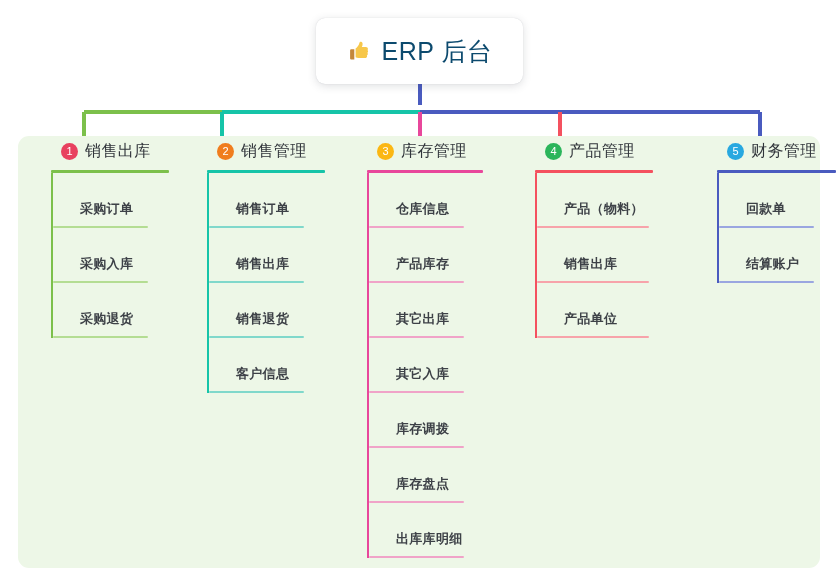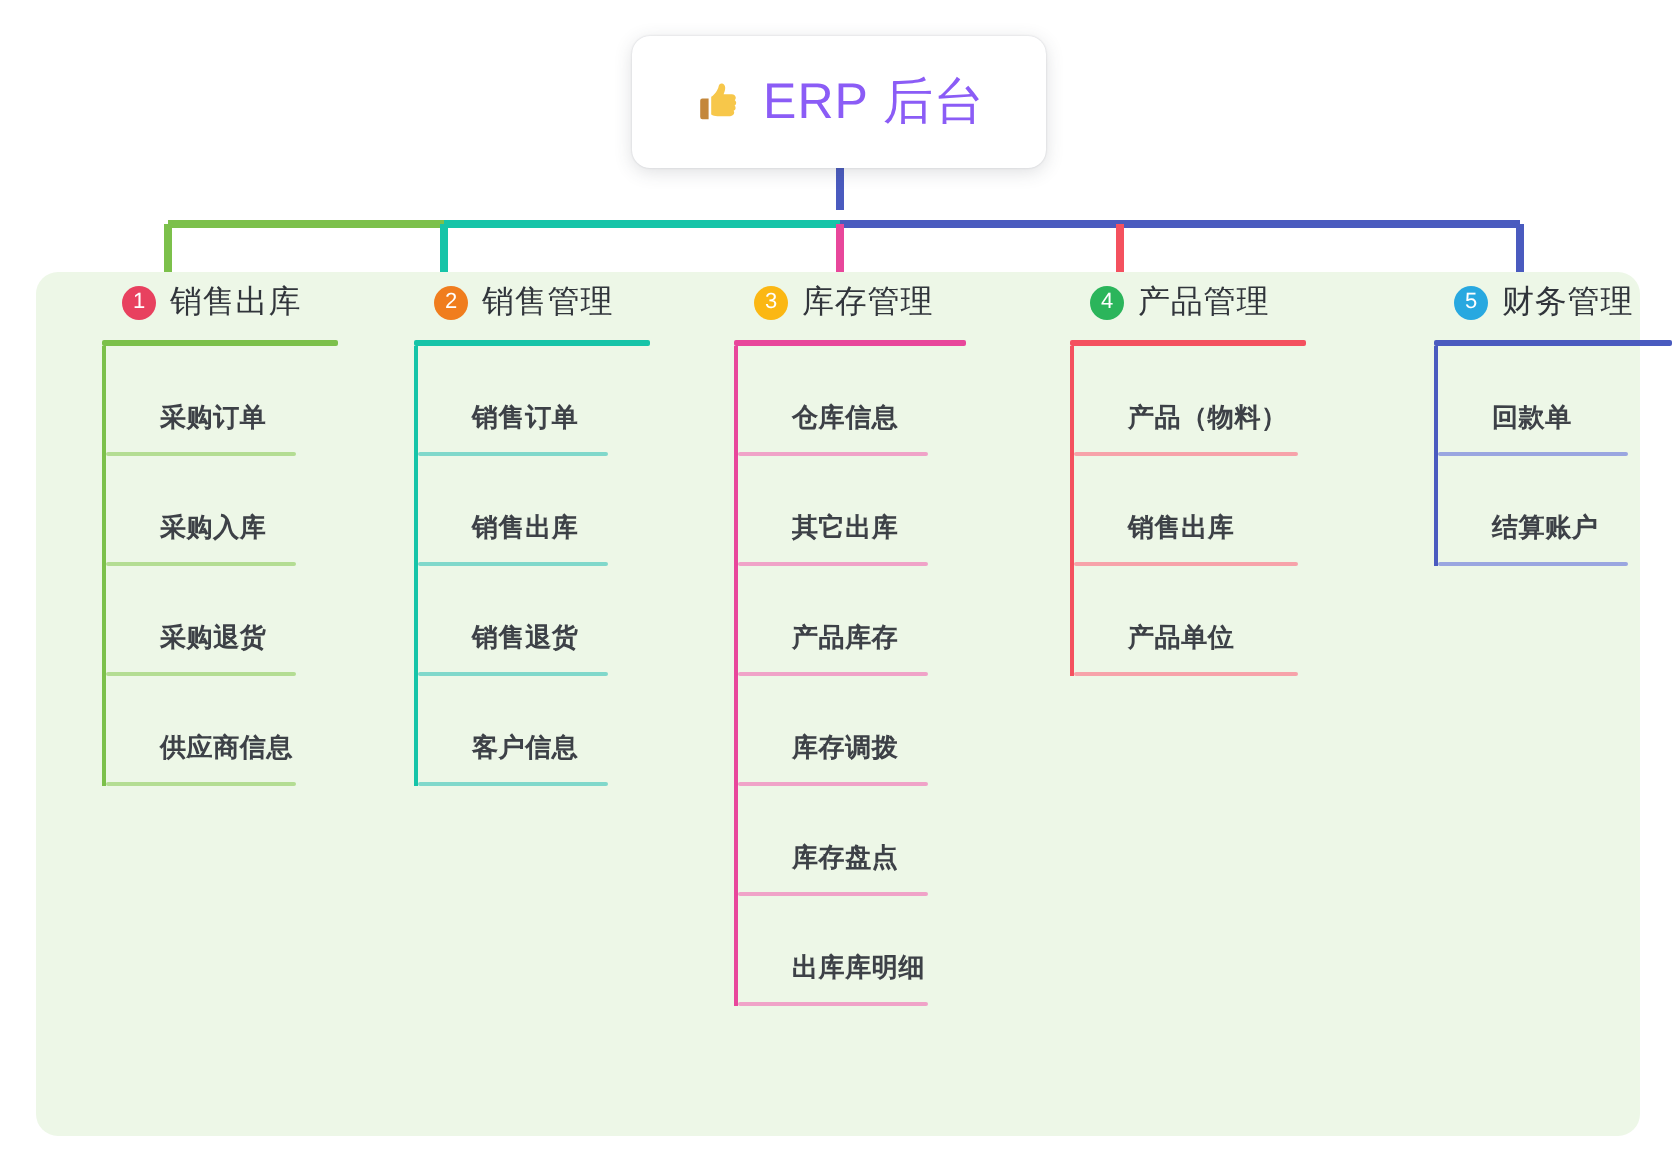--- a/index.html
+++ b/index.html
@@ -32,21 +32,21 @@
     box-sizing: border-box;
   }
   #root-card .thumb {
     width: 24px;
     height: 24px;
     flex: 0 0 auto;
     display: block;
   }
   #root-card .root-title {
     font-size: 25px;
-    color: #8b5cf6;
+    color: #0c4a6e;
     letter-spacing: 0.5px;
     white-space: nowrap;
     line-height: 1;
   }
 
   
   #connectors {
     position: absolute;
     left: 0;
     top: 0;
@@ -171,24 +171,20 @@
             <div class="leaf-rule" style="background: rgb(180, 221, 147); width: 95px;"></div>
           </div>
           <div class="leaf">
             <span class="leaf-label">采购入库</span>
             <div class="leaf-rule" style="background: rgb(180, 221, 147); width: 95px;"></div>
           </div>
           <div class="leaf">
             <span class="leaf-label">采购退货</span>
             <div class="leaf-rule" style="background: rgb(180, 221, 147); width: 95px;"></div>
           </div>
-          <div class="leaf">
-            <span class="leaf-label">供应商信息</span>
-            <div class="leaf-rule" style="background: rgb(180, 221, 147); width: 95px;"></div>
-          </div>
         </div>
       </div>
       <div class="column" style="left: 180px;">
         <div class="col-head">
           <span class="badge" style="background: rgb(240, 125, 30);">2</span>
           <span class="col-title">销售管理</span>
         </div>
         <div class="head-rule" style="background: rgb(22, 196, 168); width: 118px; margin-left: 9px;"></div>
         <div class="branch" style="border-left-color: rgb(22, 196, 168);">
           <div class="leaf">
@@ -214,25 +210,29 @@
           <span class="badge" style="background: rgb(251, 183, 19);">3</span>
           <span class="col-title">库存管理</span>
         </div>
         <div class="head-rule" style="background: rgb(232, 71, 155); width: 116px; margin-left: 9px;"></div>
         <div class="branch" style="border-left-color: rgb(232, 71, 155);">
           <div class="leaf">
             <span class="leaf-label">仓库信息</span>
             <div class="leaf-rule" style="background: rgb(240, 163, 200); width: 95px;"></div>
           </div>
           <div class="leaf">
+            <span class="leaf-label">产品库存</span>
+            <div class="leaf-rule" style="background: rgb(240, 163, 200); width: 95px;"></div>
+          </div>
+          <div class="leaf">
             <span class="leaf-label">其它出库</span>
             <div class="leaf-rule" style="background: rgb(240, 163, 200); width: 95px;"></div>
           </div>
           <div class="leaf">
-            <span class="leaf-label">产品库存</span>
+            <span class="leaf-label">其它入库</span>
             <div class="leaf-rule" style="background: rgb(240, 163, 200); width: 95px;"></div>
           </div>
           <div class="leaf">
             <span class="leaf-label">库存调拨</span>
             <div class="leaf-rule" style="background: rgb(240, 163, 200); width: 95px;"></div>
           </div>
           <div class="leaf">
             <span class="leaf-label">库存盘点</span>
             <div class="leaf-rule" style="background: rgb(240, 163, 200); width: 95px;"></div>
           </div>

